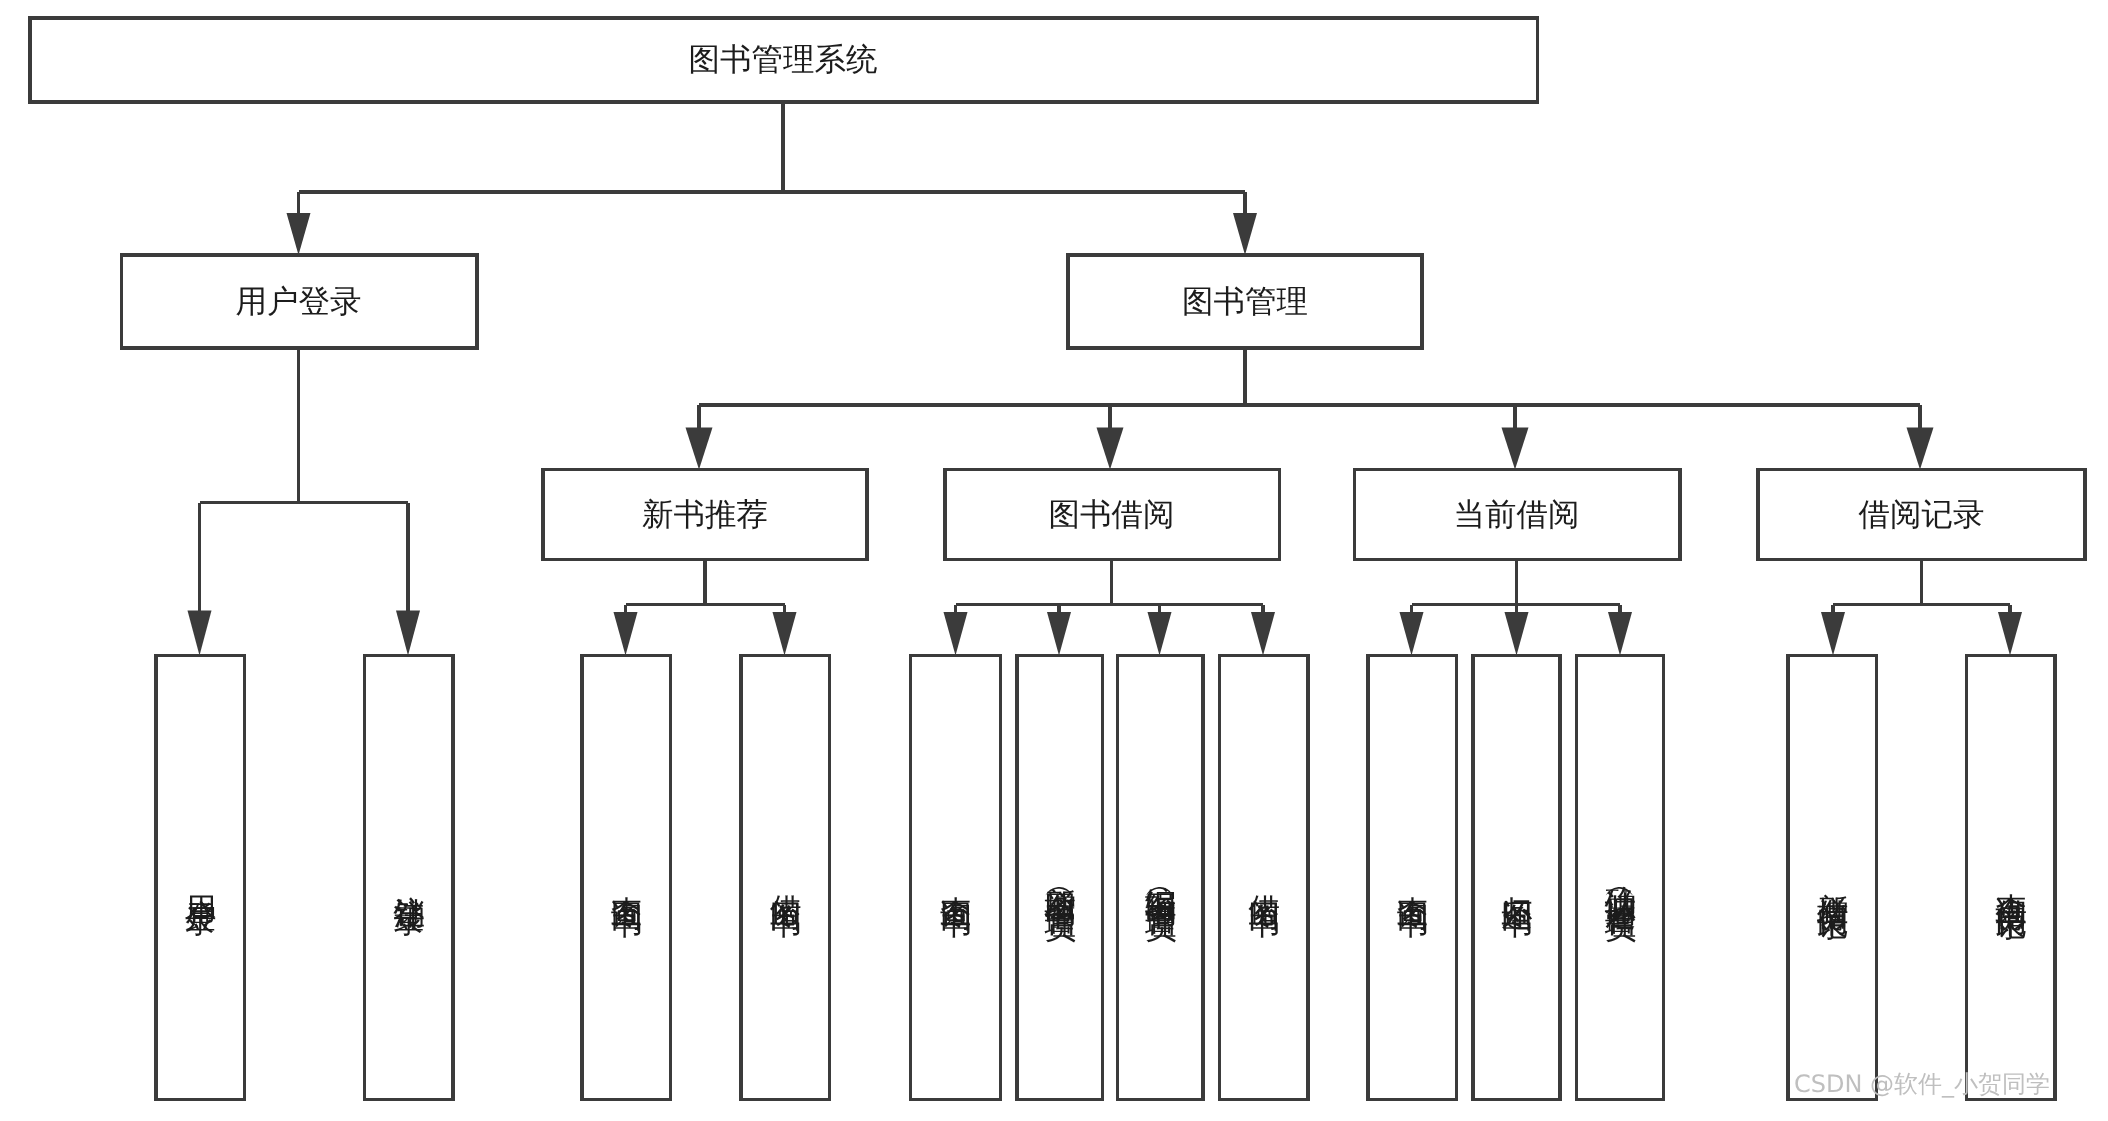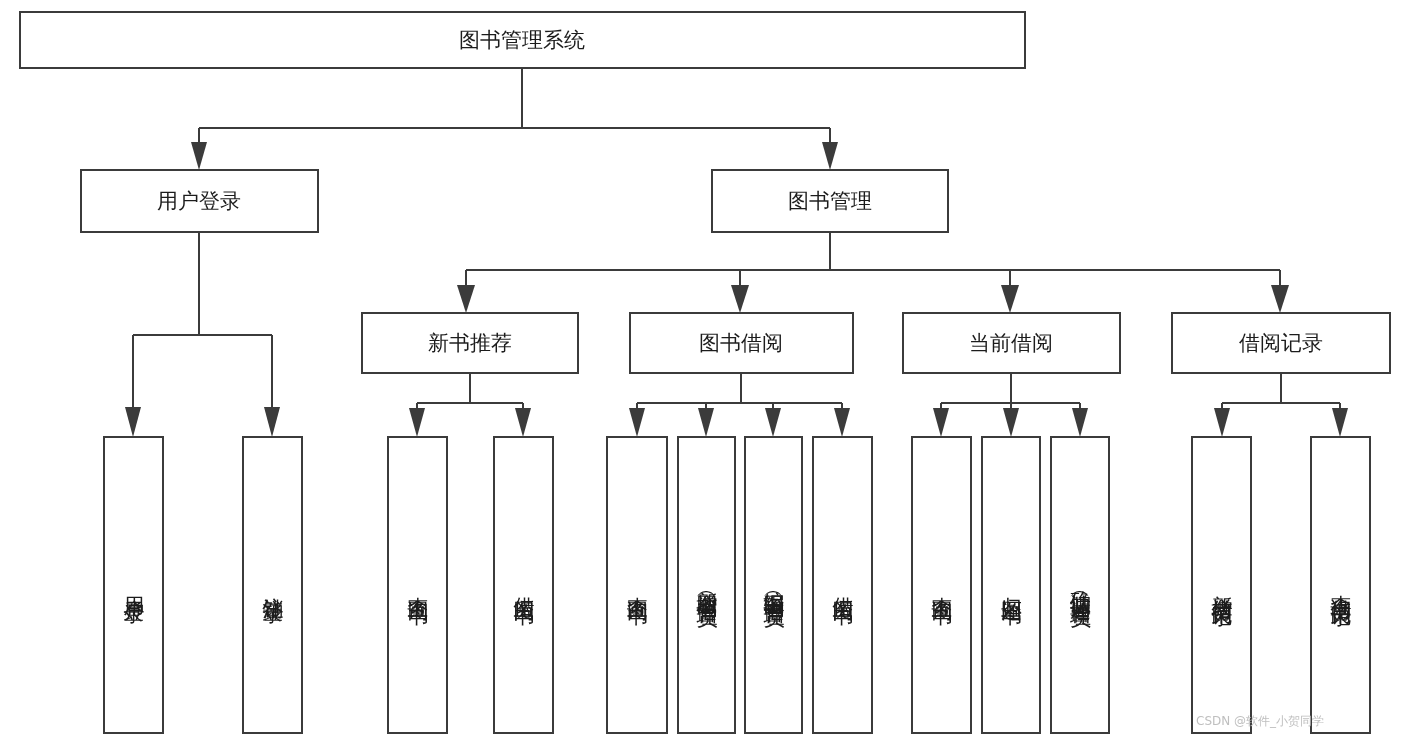--- a/index.html
+++ b/index.html
@@ -63,21 +63,21 @@
     text-align: center;
     display: flex;
     align-items: center;
     justify-content: center;
     white-space: nowrap;
     pointer-events: none;
   }
   .watermark {
     position: absolute;
     font-family: "DejaVu Sans", "Liberation Sans", sans-serif;
-    font-size: 12px;
+    font-size: 16px;
     color: #bfbfbf;
     white-space: nowrap;
   }
 </style>
 </head>
 <body>
 
 <div id="diagram-root">
 
   <svg id="flowchart" viewBox="0 0 1405 747">

